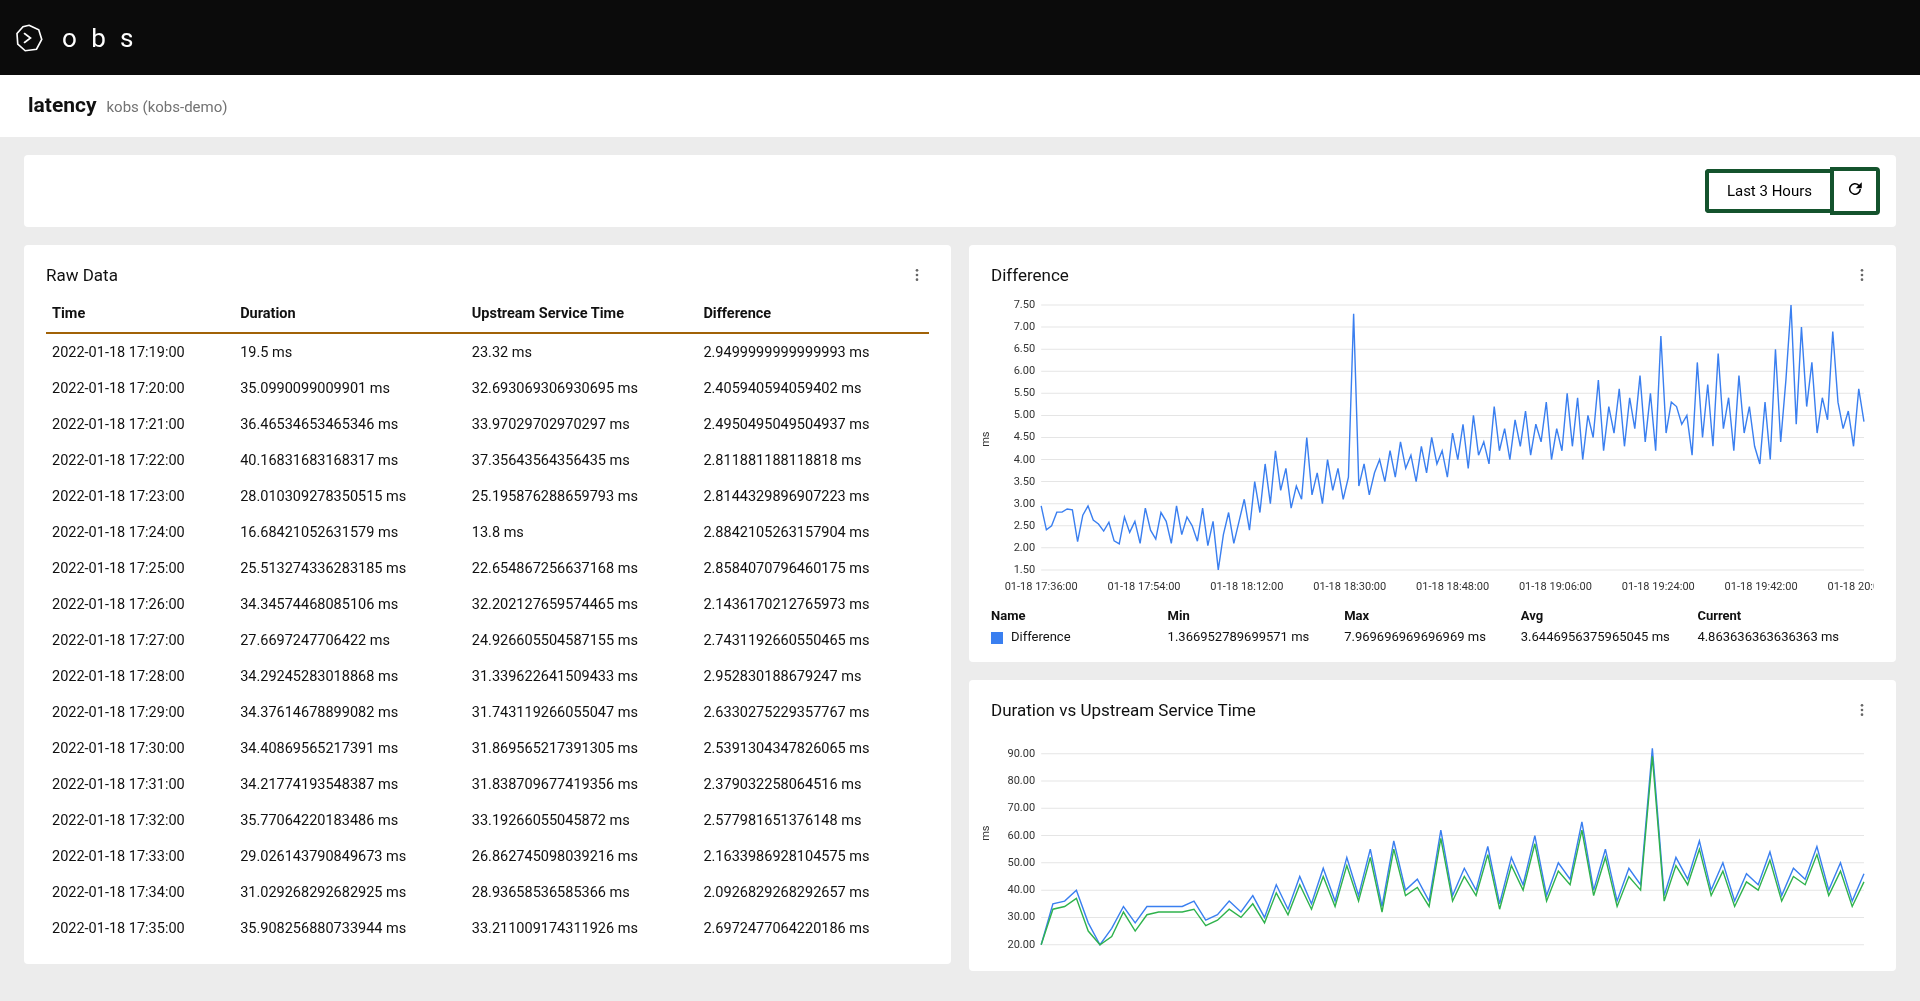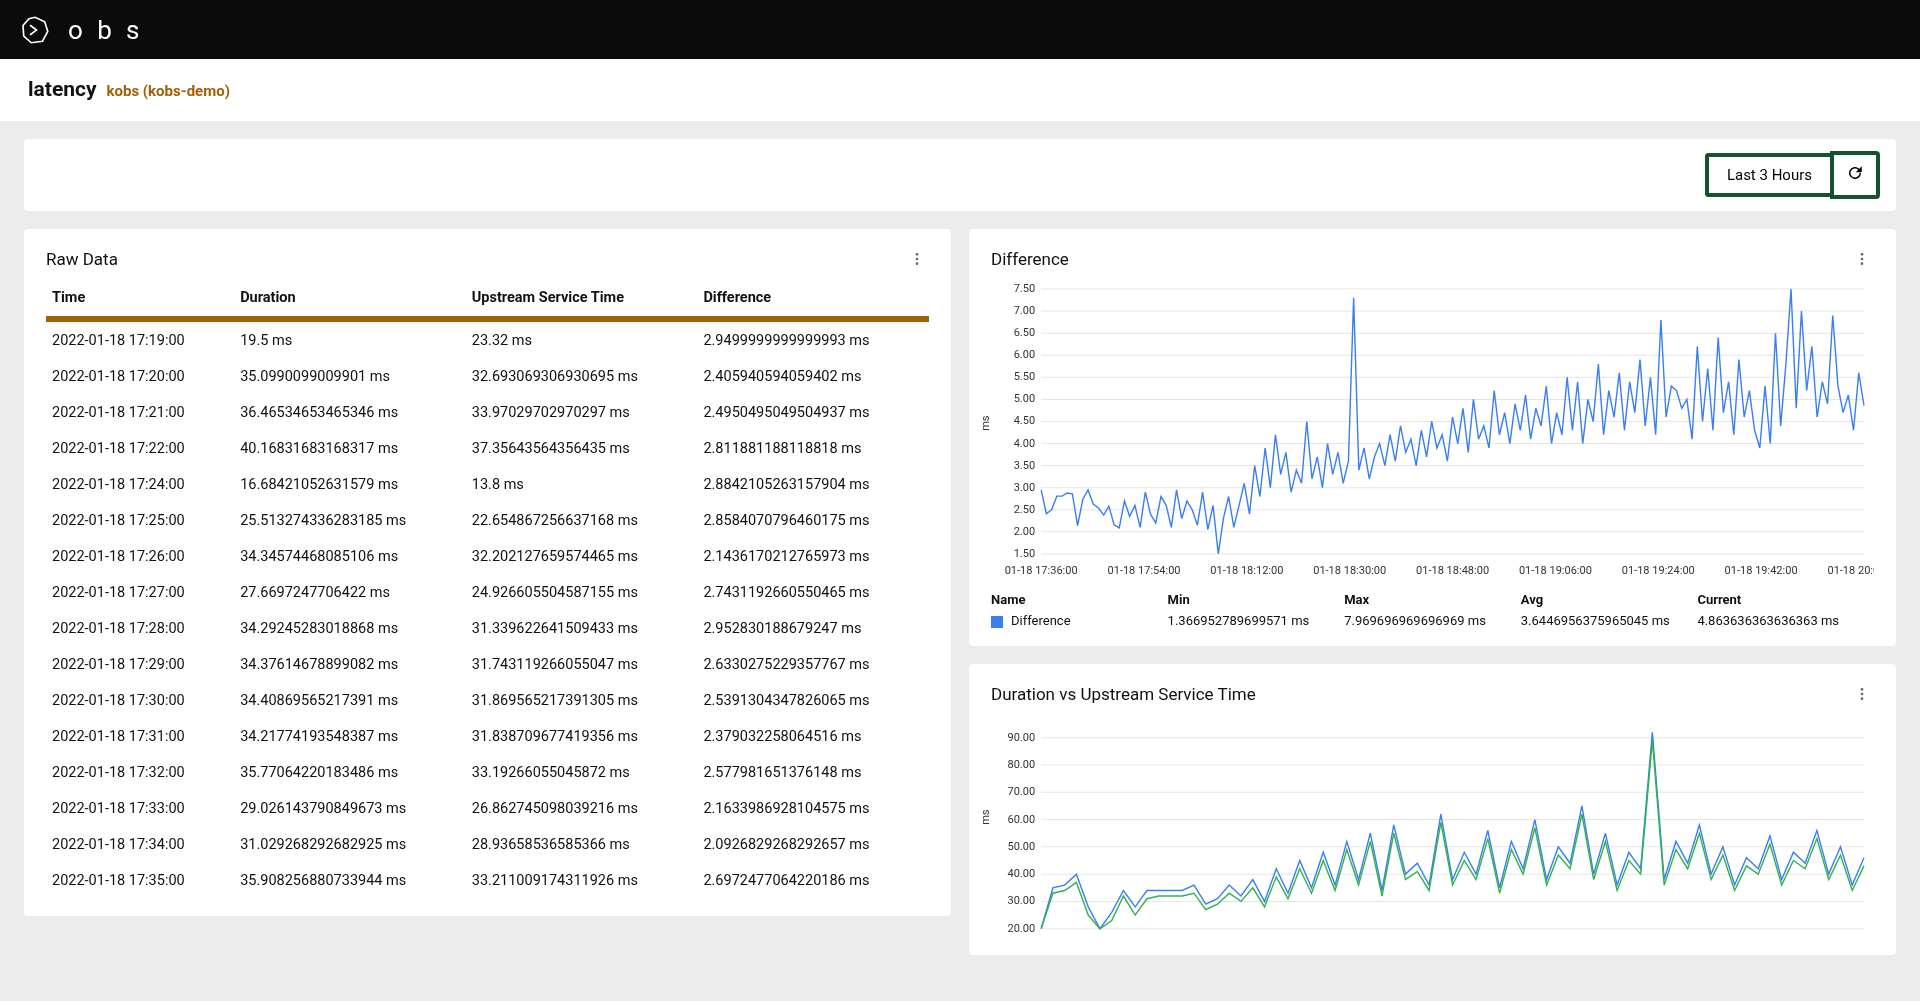--- a/index.html
+++ b/index.html
@@ -1,36 +1,36 @@
 <!DOCTYPE html>
 <html><head>
   <meta charset="utf-8">
   <style>
     * { margin:0; padding:0; box-sizing:border-box; font-family:-apple-system,BlinkMacSystemFont,"Segoe UI",Roboto,Helvetica,Arial,sans-serif; }
     body { background:#ececec; color:#111; }
-    .topbar { background:#0b0b0b; height:59px; display:flex; align-items:center; padding:0 20px; }
+    .topbar { background:#0b0b0b; height:75px; display:flex; align-items:center; padding:0 14px; }
     .brand { display:flex; align-items:center; gap:14px; color:#fff; }
     .brand-logo { width:30px; height:30px; }
     .brand-text { font-size:26px; letter-spacing:.55em; font-weight:400; margin-left:4px; }
     .titlebar { background:#fff; padding:18px 28px 20px; }
     .pg-title { font-size:21px; font-weight:700; display:inline; }
-    .pg-sub { font-size:15px; color:#a16207; margin-left:6px; font-weight:700; }
+    .pg-sub { font-size:15px; color:#737373; margin-left:6px; font-weight:400; }
     .content { padding:18px 24px; display:flex; flex-direction:column; gap:18px; }
     .toolbar { background:#fff; border-radius:4px; padding:14px 18px; display:flex; justify-content:flex-end; align-items:center; gap:0; }
     .tbtn { background:#fff; border:4px solid #14532d; padding:9px 18px; font-size:15px; cursor:pointer; }
     .tbtn:first-child { border-right:none; border-radius:4px 0 0 4px; }
     .tbtn.icon { border-radius:0 4px 4px 0; padding:9px 12px; }
     .grid { display:flex; gap:18px; align-items:stretch; }
     .col { flex:1; display:flex; flex-direction:column; gap:18px; min-width:0; }
     .card { background:#fff; border-radius:4px; padding:18px 22px; }
     .card-hd { display:flex; justify-content:space-between; align-items:center; margin-bottom:10px; }
     .card-hd h2 { font-size:17px; font-weight:400; }
     .kebab { width:24px; height:24px; display:flex; align-items:center; justify-content:center; cursor:pointer; color:#666; }
     table { width:100%; border-collapse:collapse; font-size:14.5px; }
-    thead th { text-align:left; font-weight:700; padding:8px 6px 10px; border-bottom:6px solid #a16207; }
+    thead th { text-align:left; font-weight:700; padding:8px 6px 10px; border-bottom:2px solid #a16207; }
     tbody td { padding:9.5px 6px; }
     .chart-wrap { position:relative; width:100%; }
     .chart-wrap svg { width:100%; display:block; }
     .legend-box { display:flex; flex-direction:column; gap:6px; margin-top:10px; font-size:13px; }
     .legend-hd { display:flex; font-weight:700; }
     .legend-row { display:flex; align-items:center; }
     .legend-cell { flex:1; }
     .swatch { width:12px; height:12px; display:inline-block; margin-right:8px; vertical-align:middle; }
     .ylabel { position:absolute; left:-6px; top:50%; transform:rotate(-90deg) translateX(50%); font-size:11px; color:#333; transform-origin:left; }
     .grid-line { stroke:#e5e5e5; stroke-width:1; }
@@ -105,20 +105,26 @@
                 <td>2022-01-18 17:21:00</td>
                 <td>36.46534653465346 ms</td>
                 <td>33.97029702970297 ms</td>
                 <td>2.4950495049504937 ms</td>
               </tr>
               <tr>
                 <td>2022-01-18 17:22:00</td>
                 <td>40.16831683168317 ms</td>
                 <td>37.35643564356435 ms</td>
                 <td>2.811881188118818 ms</td>
+              </tr>
+              <tr>
+                <td>2022-01-18 17:23:00</td>
+                <td>28.010309278350515 ms</td>
+                <td>25.195876288659793 ms</td>
+                <td>2.8144329896907223 ms</td>
               </tr>
               <tr>
                 <td>2022-01-18 17:24:00</td>
                 <td>16.68421052631579 ms</td>
                 <td>13.8 ms</td>
                 <td>2.8842105263157904 ms</td>
               </tr>
               <tr>
                 <td>2022-01-18 17:25:00</td>
                 <td>25.513274336283185 ms</td>

